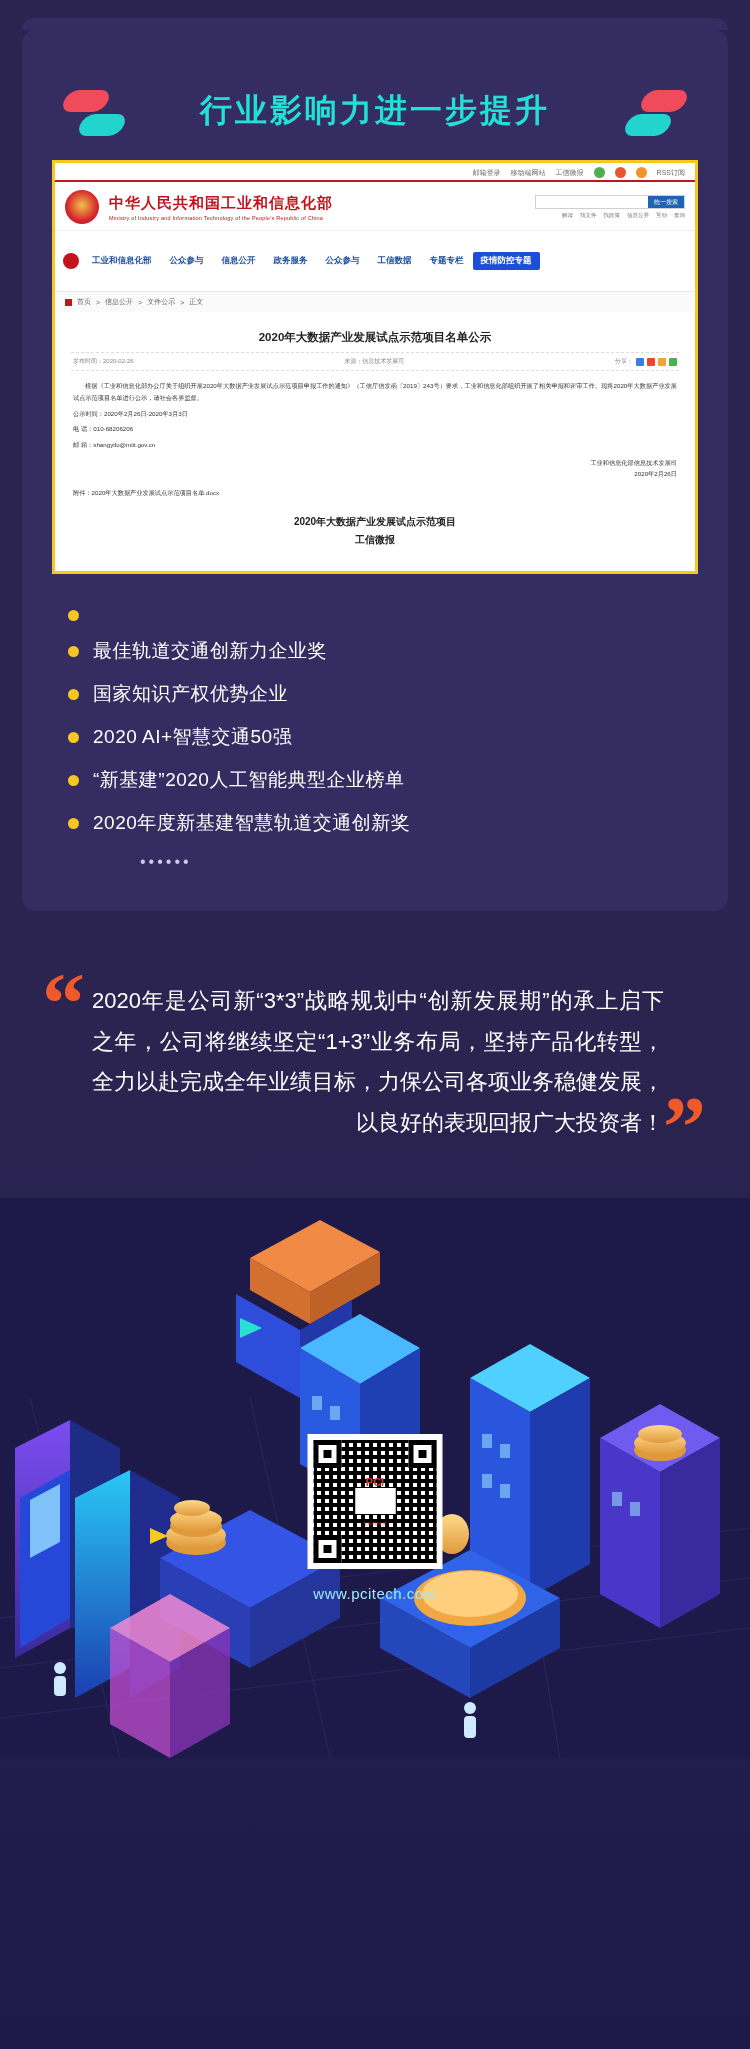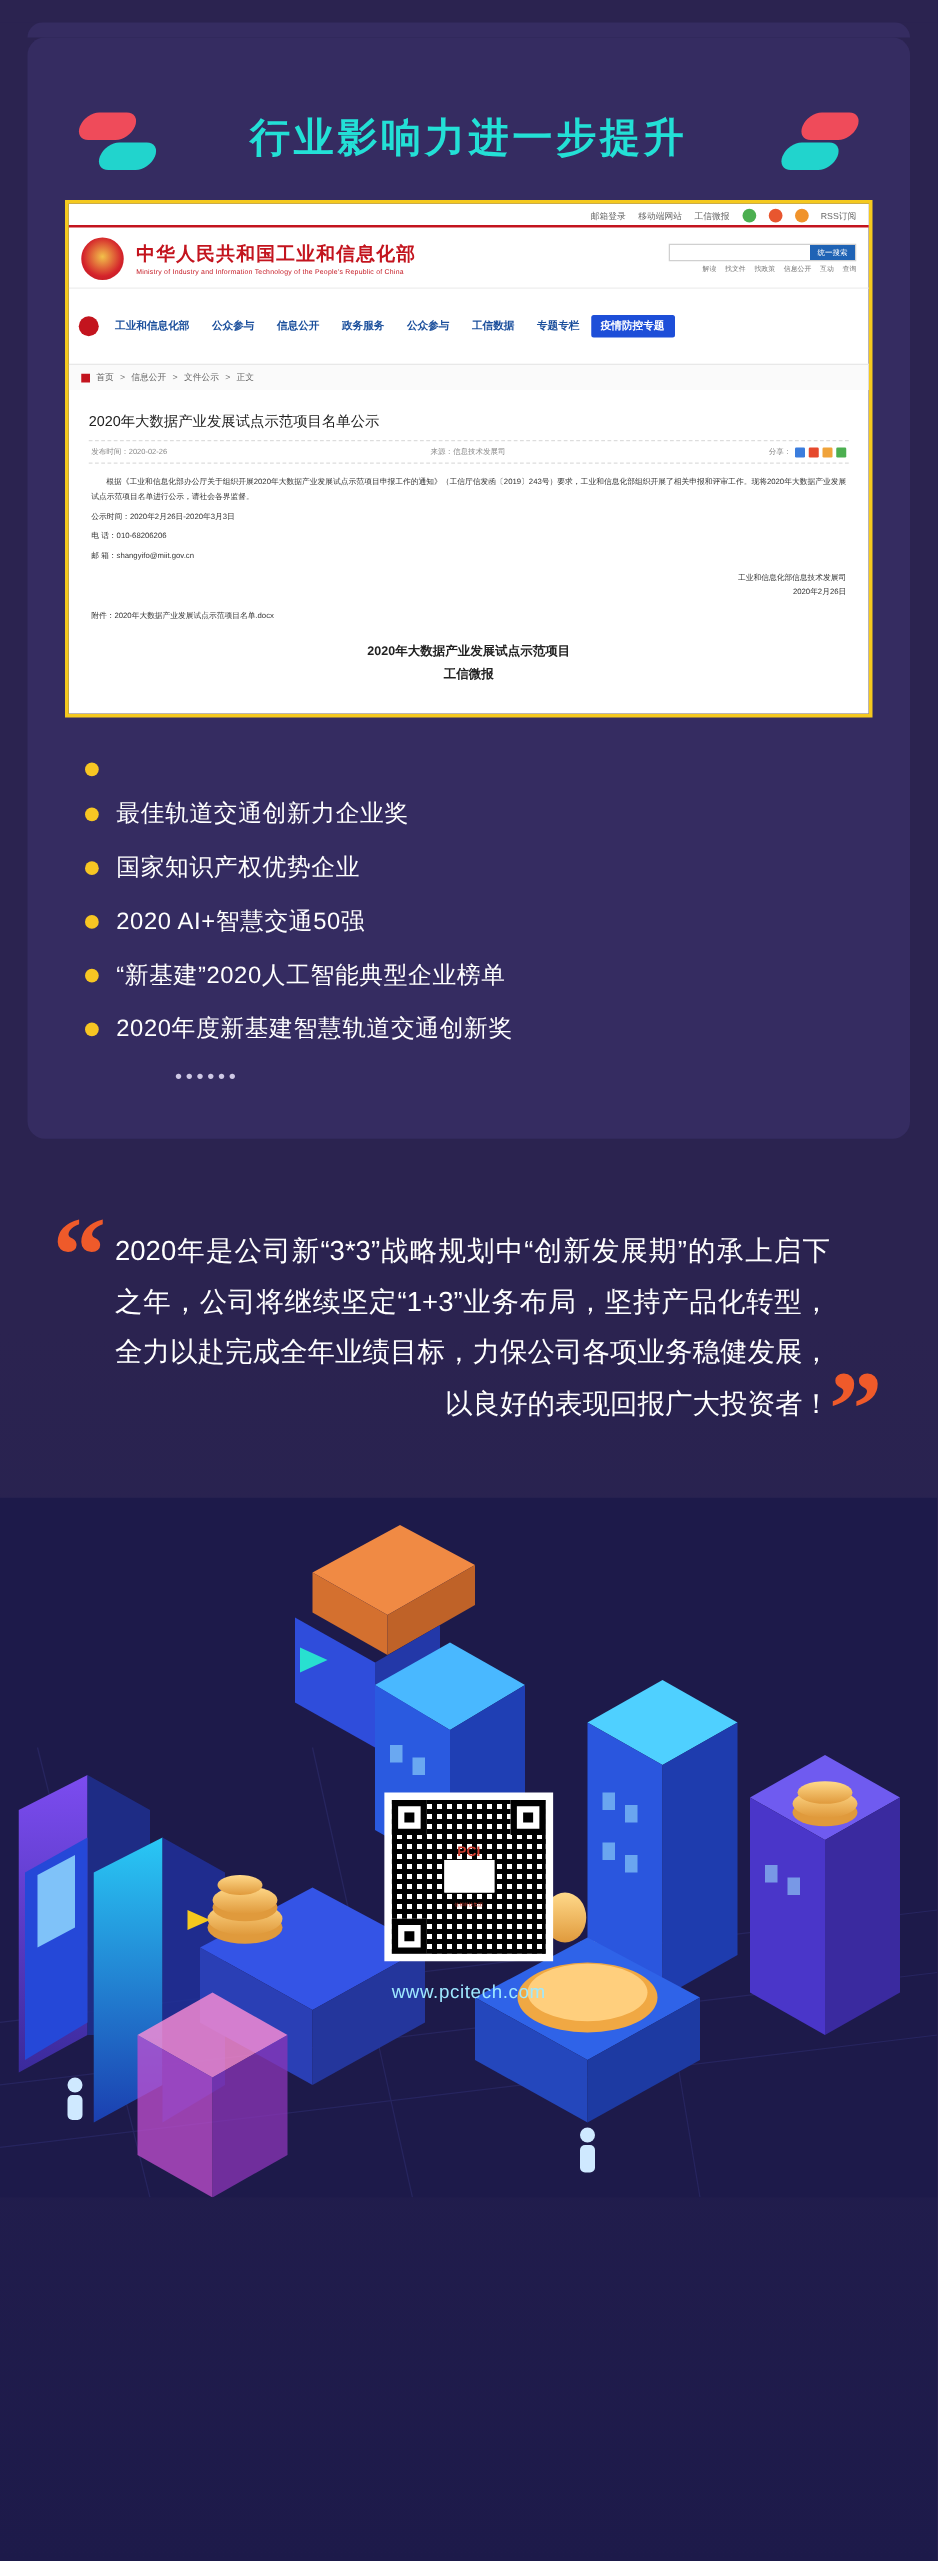--- a/index.html
+++ b/index.html
@@ -157,21 +157,21 @@
     background: #c3141e; margin-right: 4px; flex:0 0 auto;
   }
   .crumb {
     font-size: 7px; color: #666; padding: 5px 10px;
     border-top: 1px solid #e8e8e8; background:#fafafa;
     display:flex; align-items:center; gap:5px;
   }
   .crumb .home-ico { width:7px;height:7px;background:#c3141e;display:inline-block;}
   .doc-area { padding: 10px 16px 6px 16px; }
   .doc-title {
-    text-align:left; font-size: 11.5px; font-weight: normal; color:#222;
+    text-align:center; font-size: 11.5px; font-weight: bold; color:#222;
     padding: 8px 0 7px 0;
   }
   .doc-meta {
     display:flex; justify-content:space-between; align-items:center;
     font-size:6px; color:#888; border-top:1px dashed #ddd; border-bottom:1px dashed #ddd;
     padding: 4px 2px;
   }
   .doc-meta .share { display:flex; align-items:center; gap:3px; }
   .doc-meta .share .s {
     width:8px;height:8px;border-radius:1px;display:inline-block;

